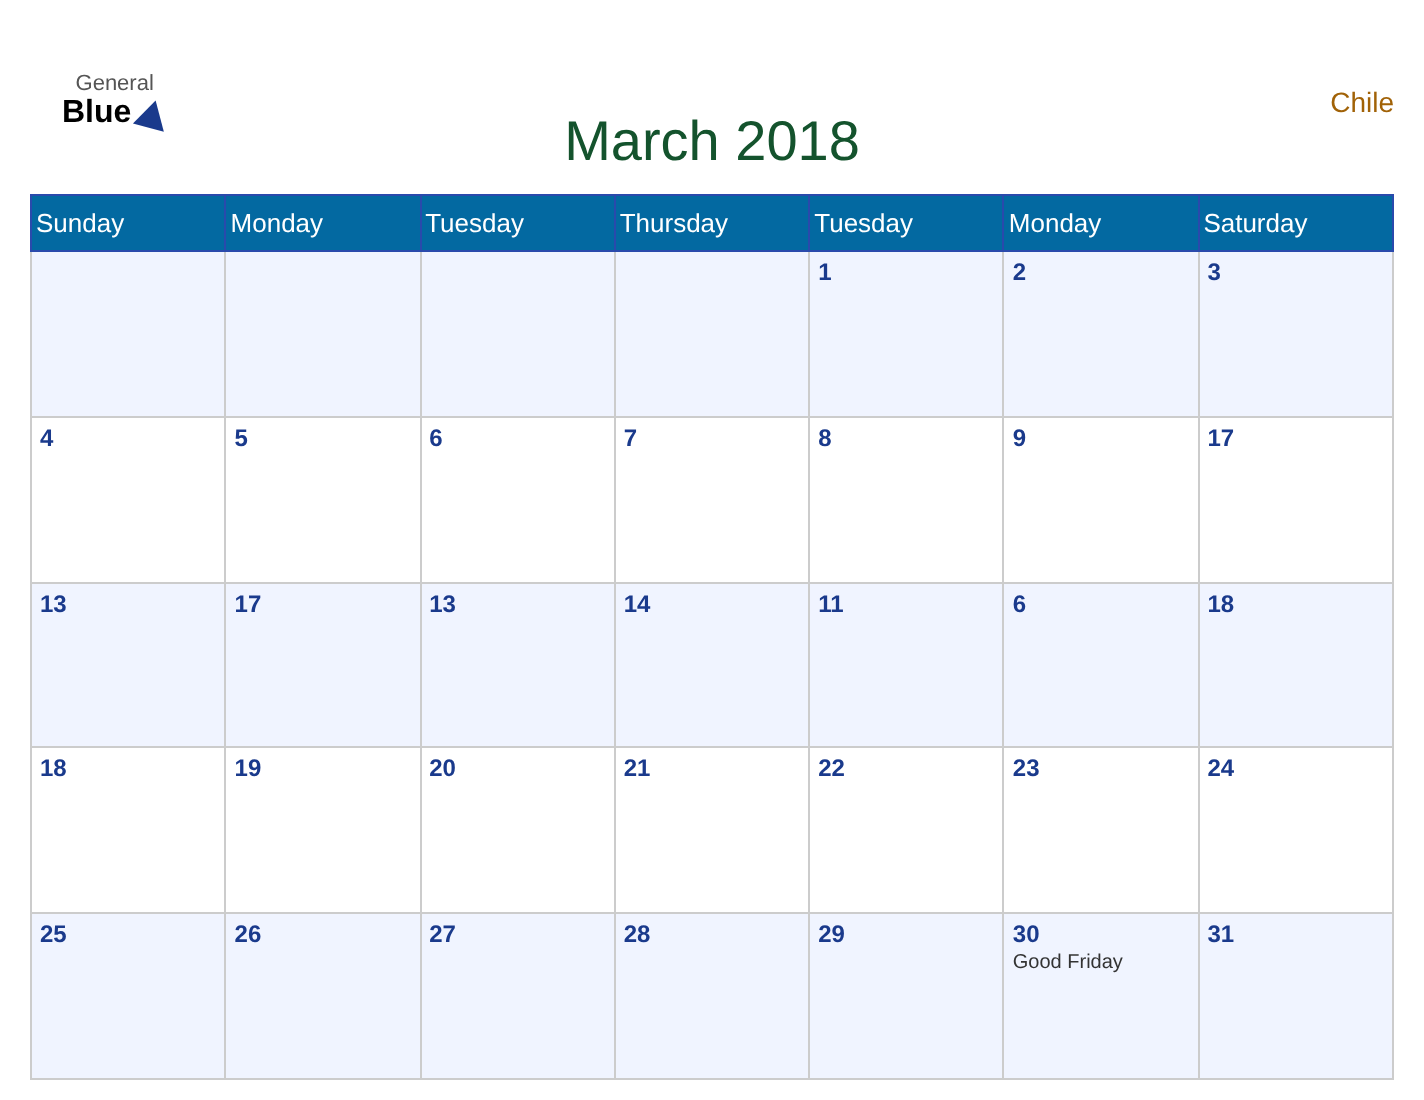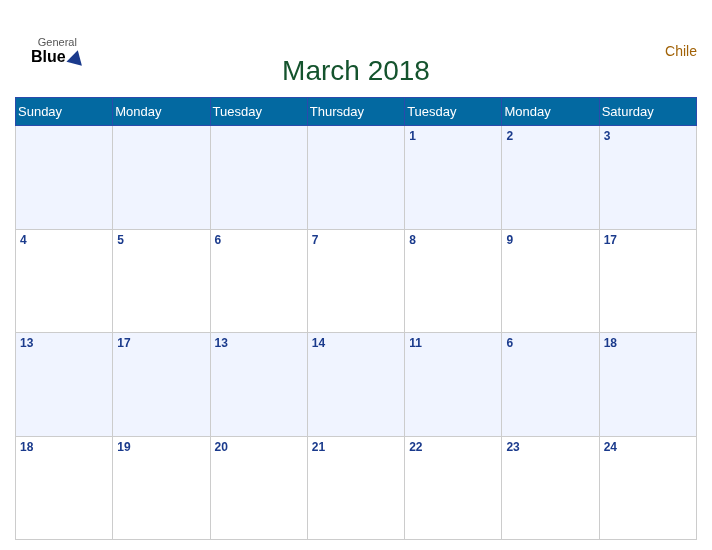--- a/index.html
+++ b/index.html
@@ -212,14 +212,38 @@
         <td>
           <span class="day-number">22</span>
         </td>
         <td>
           <span class="day-number">23</span>
         </td>
         <td>
           <span class="day-number">24</span>
         </td>
       </tr>
+      <tr>
+        <td>
+          <span class="day-number">25</span>
+        </td>
+        <td>
+          <span class="day-number">26</span>
+        </td>
+        <td>
+          <span class="day-number">27</span>
+        </td>
+        <td>
+          <span class="day-number">28</span>
+        </td>
+        <td>
+          <span class="day-number">29</span>
+        </td>
+        <td>
+          <span class="day-number">30</span>
+          <span class="event-text">Good Friday</span>
+        </td>
+        <td>
+          <span class="day-number">31</span>
+        </td>
+      </tr>
     </tbody>
 </table>
 
 </body></html>

